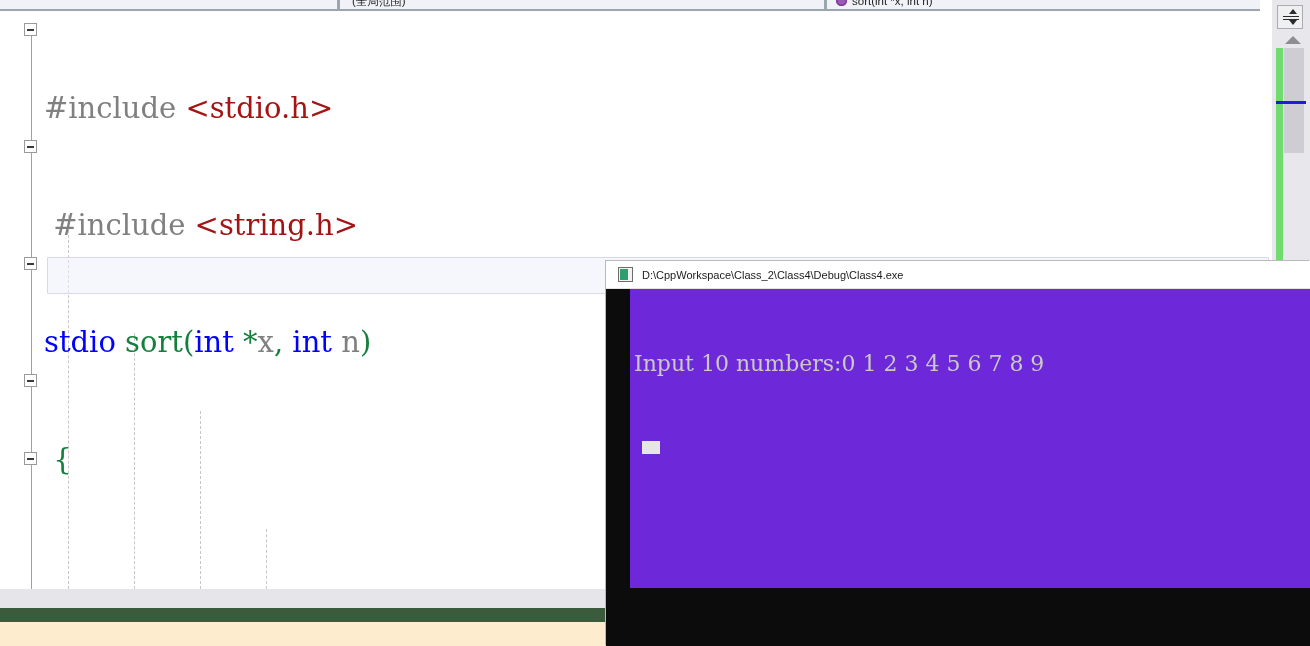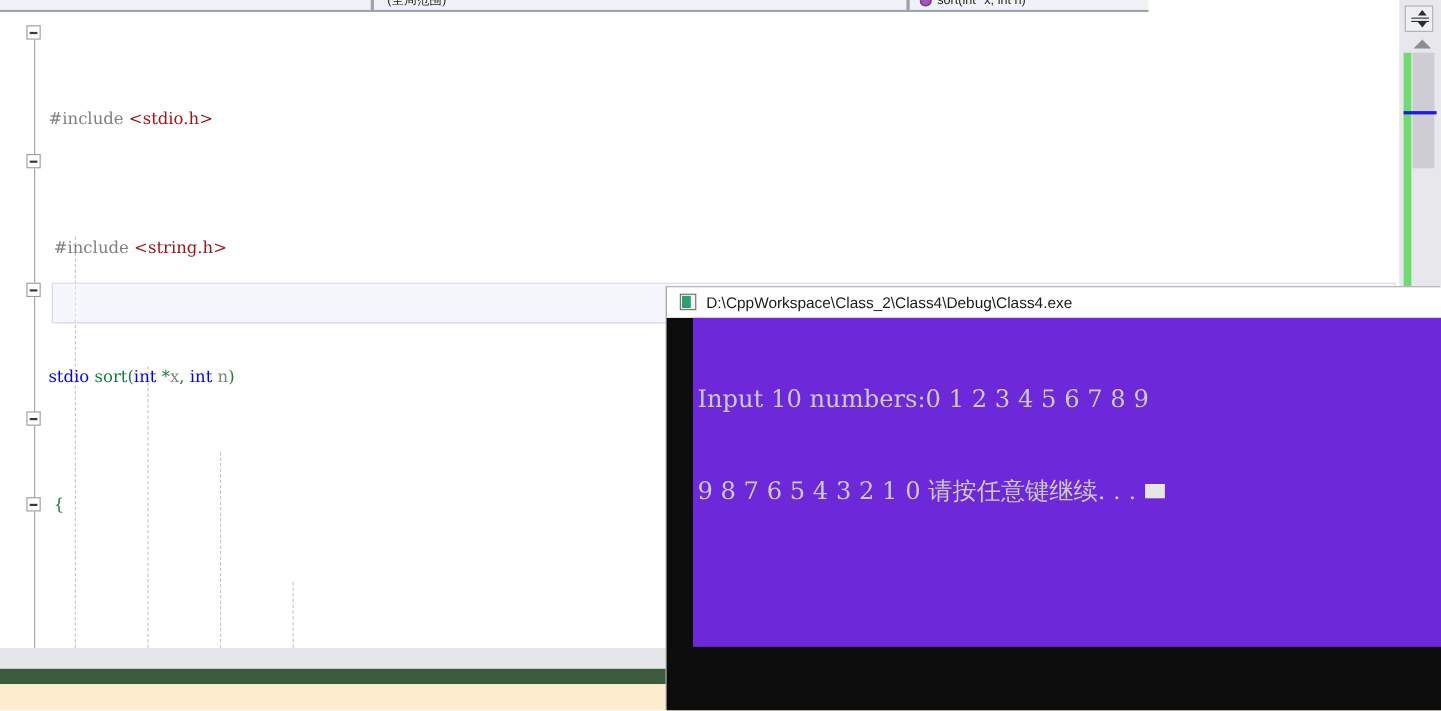--- a/index.html
+++ b/index.html
@@ -6,21 +6,21 @@
   body{
     width:1310px;height:646px;overflow:hidden;
     background:#ffffff;
     font-family:"Liberation Sans", sans-serif;
     -webkit-font-smoothing:antialiased;
   }
   #root{position:relative;width:1310px;height:646px;overflow:hidden;background:#ffffff;}
 
   
   .topstrip{
-    position:absolute;left:0;top:0;width:1044px;height:11px;
+    position:absolute;left:0;top:0;width:1260px;height:11px;
     background:#f0f2f7;border-bottom:2px solid #9aa5ad;box-sizing:border-box;
     overflow:hidden;
   }
   .topstrip .divider{position:absolute;top:0;height:11px;width:3px;background:#9aa5ad;}
   .dd{
     position:absolute;top:-9px;height:20px;
     font-size:11.5px;color:#1e1e1e;white-space:nowrap;overflow:hidden;
     line-height:20px;
   }
   .dd.scope{left:352px;}
@@ -36,21 +36,21 @@
     background:#ffffff;overflow:hidden;
   }
   
   .outline-col{position:absolute;left:0;top:0;width:44px;height:578px;background:#ffffff;}
   
   .rail{position:absolute;width:1px;background:#a0a0a0;left:31px;}
 
   .code{
     position:absolute;left:44px;top:0;right:0;bottom:0;
     font-family:"DejaVu Serif", serif;
-    font-size:15px;line-height:39px;
+    font-size:29px;line-height:39px;
     color:#1a1a1a;white-space:pre;
   }
   .ln{position:relative;height:39px;padding-left:0;}
   .kw{color:#0000ff;}
   .pp{color:#808080;}
   .str{color:#a31515;}
   .var{color:#808080;}
   .plain{color:#15803d;}
 
   
@@ -127,21 +127,21 @@
   }
   .console-title .cicon{
     position:absolute;left:12px;top:6px;width:15px;height:15px;
     background:#f2f2f2;border:1px solid #6d6d6d;box-sizing:border-box;
   }
   .console-title .cicon::after{
     content:"";position:absolute;left:1px;top:1px;width:8px;height:11px;background:#2f9e6e;
   }
   .console-title .ctext{
     position:absolute;left:36px;top:0;height:28px;line-height:28px;
-    font-family:"Liberation Sans", sans-serif;font-size:14px;color:#1b1b1b;white-space:nowrap;
+    font-family:"Liberation Sans", sans-serif;font-size:11px;color:#1b1b1b;white-space:nowrap;
   }
   .console-body{
     position:absolute;left:0;top:28px;width:704px;height:299px;background:#6d28d9;
     font-family:"DejaVu Serif", serif;
     font-size:22px;line-height:28px;color:#ccc9c4;white-space:pre;
     padding:5px 0 0 4px;box-sizing:border-box;margin-left:24px;
   }
   .console-body .row{height:28px;position:relative;}
   .ccursor{
     display:inline-block;width:18px;height:13px;background:#e6e6e6;
@@ -224,17 +224,17 @@
 
   <div class="creampanel"></div>
 
   <div class="console">
     <div class="console-title">
       <div class="cicon"></div>
       <div class="ctext">D:\CppWorkspace\Class_2\Class4\Debug\Class4.exe</div>
     </div>
     <div class="console-body">
       <div class="row">Input 10 numbers:0 1 2 3 4 5 6 7 8 9</div>
-      <div class="row"><span>9 8 7 6 5 4 3 2 1 0 请按任意键继续. . .</span><span class="ccursor"></span></div>
+      <div class="row"><span class="ccursor"></span></div>
     </div>
   </div>
 
 </div>
 
 </body></html>

